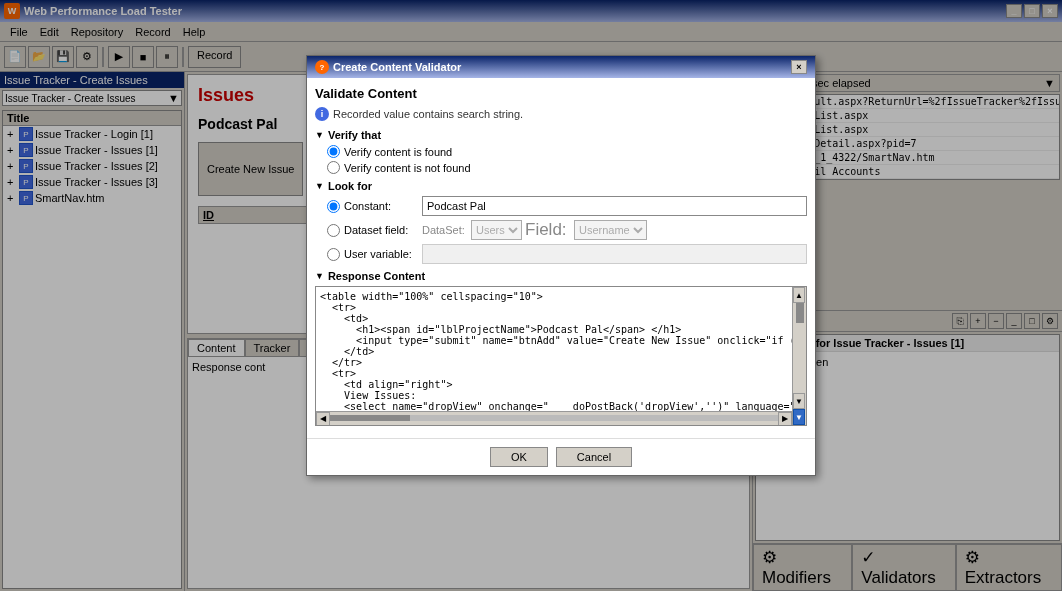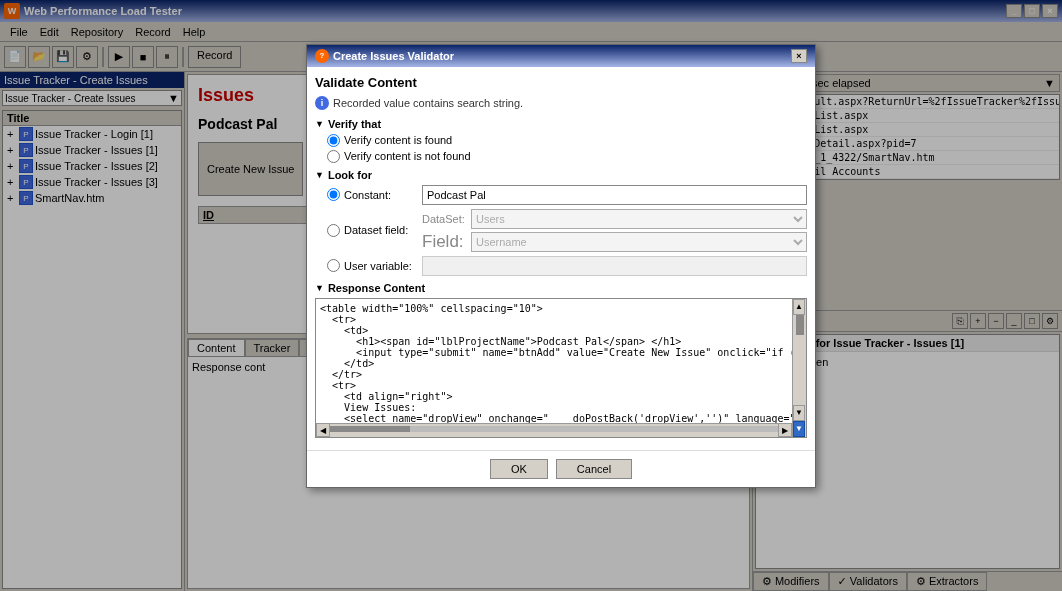--- a/index.html
+++ b/index.html
@@ -60,21 +60,21 @@
 
     
     .actors-panel { height: 280px; background: #d4d0c8; display: flex; flex-direction: column; }
     .actors-header { display: flex; align-items: center; padding: 2px 4px; background: #d4d0c8; border-bottom: 1px solid #999; }
     .actors-title { font-size: 11px; font-weight: bold; }
     .actors-toolbar { margin-left: auto; display: flex; gap: 2px; }
     .actors-btn { width: 16px; height: 16px; background: #d4d0c8; border: 1px solid #888; display: flex; align-items: center; justify-content: center; font-size: 9px; cursor: pointer; }
     .validators-section { background: white; margin: 2px; flex: 1; border: 1px solid #888; overflow: auto; }
     .validators-header { padding: 2px 4px; font-size: 11px; background: #eee; border-bottom: 1px solid #ddd; font-weight: bold; }
     .bottom-tabs-right { display: flex; border-top: 1px solid #999; background: #d4d0c8; }
-    .bottom-tab-right { padding: 2px 8px; border: 1px solid #999; background: #d4d0c8; cursor: pointer; font-size: 11px; }
+    .bottom-tab-right { padding: 2px 8px; border: 1px solid #999; background: #d4d0c8; cursor: pointer; font-size: 17px; }
     .bottom-tab-right.active { background: #d4d0c8; }
 
     
     .modal-overlay { position: fixed; top: 0; left: 0; width: 100%; height: 100%; background: rgba(0,0,0,0.3); z-index: 100; display: flex; align-items: center; justify-content: center; }
     .modal { background: white; border: 1px solid #666; box-shadow: 3px 3px 8px rgba(0,0,0,0.4); width: 510px; }
     .modal-title-bar { background: linear-gradient(to bottom, #0a246a, #a6b5e7); padding: 4px 8px; display: flex; align-items: center; color: white; font-size: 11px; font-weight: bold; }
     .modal-title-icon { width: 14px; height: 14px; background: #ff6600; border-radius: 7px; margin-right: 4px; display: flex; align-items: center; justify-content: center; font-size: 8px; color: white; }
     .modal-close-btn { margin-left: auto; width: 16px; height: 14px; background: #d4d0c8; border: 1px solid #888; cursor: pointer; display: flex; align-items: center; justify-content: center; font-size: 9px; color: black; }
     .modal-content { padding: 8px; }
     .modal-section-header { font-size: 13px; font-weight: bold; margin-bottom: 6px; }
@@ -252,21 +252,21 @@
       </div>
     </div>
   </div>
 </div>
 
 <div class="modal-overlay">
   <div class="modal" style="margin-top:-60px; margin-left:60px;">
 
     <div class="modal-title-bar">
       <div class="modal-title-icon">?</div>
-      <span>Create Issues Validator</span>
+      <span>Create Content Validator</span>
       <div class="modal-close-btn">×</div>
     </div>
 
     <div class="modal-content">
       <div class="modal-section-header">Validate Content</div>
       <div class="modal-info">
         <div class="info-icon">i</div>
         <span>Recorded value contains search string.</span>
       </div>
 
@@ -296,21 +296,21 @@
           <label>Constant:</label>
         </div>
         <input class="field-input" type="text" value="Podcast Pal" style="">
       </div>
 
       <div class="field-row">
         <div class="radio-item" style="width:95px;">
           <input type="radio" name="source" style="">
           <label>Dataset field:</label>
         </div>
-        <div style="flex:1; display:flex; flex-direction:column; gap:3px;">
+        <div style="flex:1; display:flex; flex-direction:row; gap:3px;">
           <div style="display:flex; align-items:center; gap:4px;">
             <span style="width:45px; font-size:11px; color:#888;">DataSet:</span>
             <select class="field-select" disabled="" style="flex:1;">
               <option>Users</option>
             </select>
           </div>
           <div style="display:flex; align-items:center; gap:4px;">
             <span style="width:45px; font-size:17px; color:#888;">Field:</span>
             <select class="field-select" disabled="" style="flex:1;">
               <option>Username</option>

